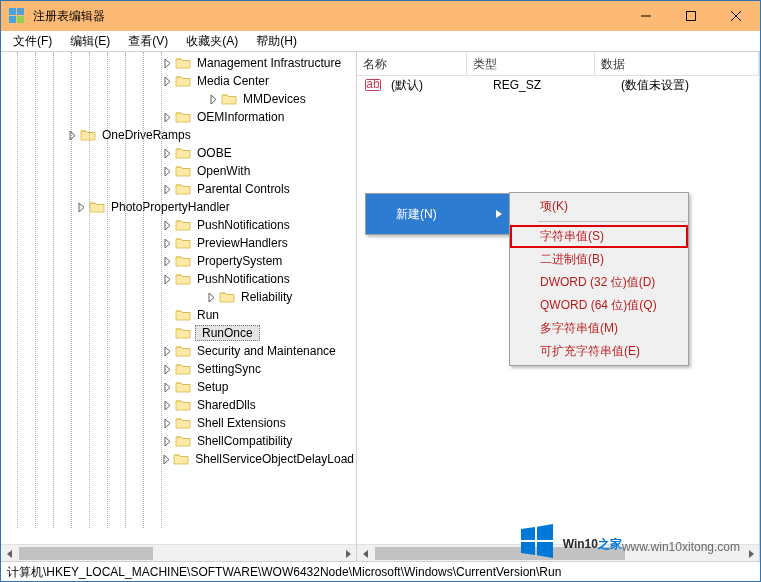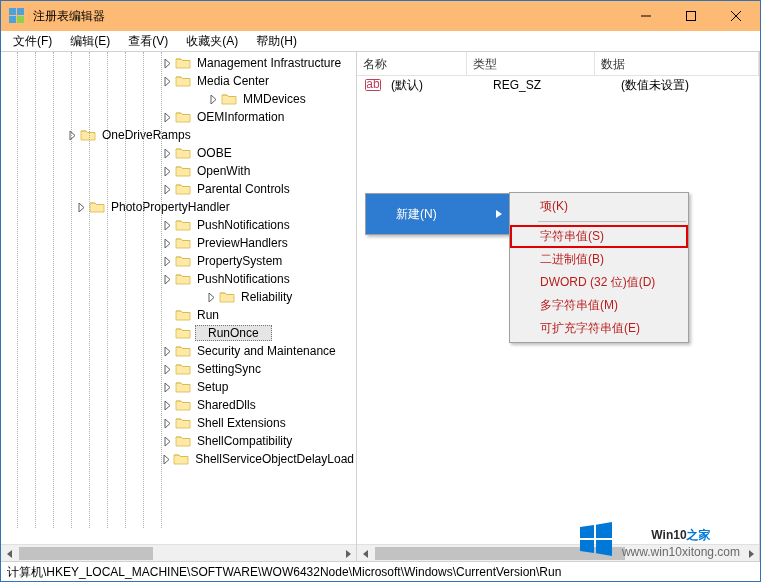--- a/index.html
+++ b/index.html
@@ -16,21 +16,21 @@
   .content { display: flex; height: calc(100% - 30px - 20px - 20px); border-top: 1px solid #d0d0d0; }
   .tree-pane { width: 356px; border-right: 1px solid #d0d0d0; position: relative; display:flex; flex-direction:column;}
   .tree-scroll { overflow: hidden; position: relative; flex:1; }
   .tree { padding-top: 2px; }
   .tree-row { height: 18px; display: flex; align-items: center; white-space: nowrap; }
   .exp { width: 11px; height: 11px; display:inline-flex; align-items:center; justify-content:center; color:#606060; margin-right:2px; }
   .exp svg { width: 9px; height: 9px; }
   .folder { width: 16px; height: 14px; margin-right: 4px; display:inline-block; }
   .folder svg { width:16px; height:14px; }
   .node-label { padding: 0 2px; }
-  .selected { background: #e5e5e5; border: 1px dotted #777; padding: 0 12px; }
+  .selected { background: #e5e5e5; border: 1px dotted #777; padding: 0 6px; }
   .guides { position: absolute; top: 0; left: 0; bottom: 16px; }
   .vline { position: absolute; top: 0; bottom: 0; width: 0; border-left: 1px dotted #b0b0b0; }
   .hsb { height: 17px; background: #f0f0f0; border-top: 1px solid #e0e0e0; position: relative; }
   .hsb-thumb { position:absolute; top:2px; height:13px; background:#c2c2c2; left:3px; width:80px; border-radius:0; }
   .hsb-arrow { position:absolute; top:0; width:17px; height:17px; display:flex; align-items:center; justify-content:center; color:#606060; }
   .hsb-arrow svg{ width:8px; height:8px;}
   .list-pane { flex: 1; display:flex; flex-direction:column; border-right:1px solid #d0d0d0; }
   .list-header { height: 24px; display: flex; border-bottom: 1px solid #e3e3e3; }
   .col { padding: 4px 6px; border-right: 1px solid #e3e3e3; background:#fff; color:#333; }
   .col.name{ width:110px;} .col.type{ width:128px;} .col.data{ flex:1;}
@@ -46,21 +46,21 @@
   .ctx-item{ height:40px; display:flex; align-items:center; padding:0 24px 0 30px; position:relative;}
   .ctx-item.hl{ background:#2e7cd1; color:#fff;}
   .ctx-item .arrow{ position:absolute; right:8px; }
   .ctx-item .arrow svg{width:6px;height:8px;}
   .submenu{ position:absolute; top:191px; left:508px; width:180px; background:#f0f0f0; border:1px solid #a0a0a0; box-shadow:2px 2px 3px rgba(0,0,0,0.25); padding:2px 0;}
   .sub-item{ height:23px; display:flex; align-items:center; padding:0 14px 0 30px; color:#b91c1c;}
   .sub-item.redbox{ outline:2px solid #e00000; outline-offset:-2px;}
   .sub-sep{ height:1px; background:#c0c0c0; margin:3px 2px 3px 28px;}
   .watermark{ position:absolute; right:20px; bottom:22px; display:flex; align-items:center; gap:8px; pointer-events:none;}
   .wm-flag{ width:36px; height:36px; }
-  .wm-text{ display:flex; flex-direction:column; align-items:center; }
+  .wm-text{ display:flex; flex-direction:row; align-items:flex-end; }
   .wm-main{ font-size:22px; font-weight:bold; color:#2a2a2a; }
   .wm-main .accent{ color:#0078d7;}
   .wm-sub{ font-size:12px; color:#6a6a6a;}
 </style>
 </head>
 <body>
 
 <div class="titlebar">
   <span class="app-icon">
     <svg viewBox="0 0 16 16">
@@ -445,20 +445,21 @@
           </svg></span>
     </div>
   </div>
 </div>
 <div class="submenu" id="submenu">
     <div class="sub-item">项(K)</div>
     <div class="sub-sep"></div>
     <div class="sub-item redbox">字符串值(S)</div>
     <div class="sub-item">二进制值(B)</div>
     <div class="sub-item">DWORD (32 位)值(D)</div>
+    <div class="sub-item">QWORD (64 位)值(Q)</div>
     <div class="sub-item">多字符串值(M)</div>
     <div class="sub-item">可扩充字符串值(E)</div>
   </div>
 
 <div class="watermark">
   <span class="wm-flag">
     <svg viewBox="0 0 36 36">
         <g fill="#0078d7">
           <polygon points="2,6 16,4 16,17 2,17"></polygon>
           <polygon points="18,3.7 34,1 34,17 18,17"></polygon>

